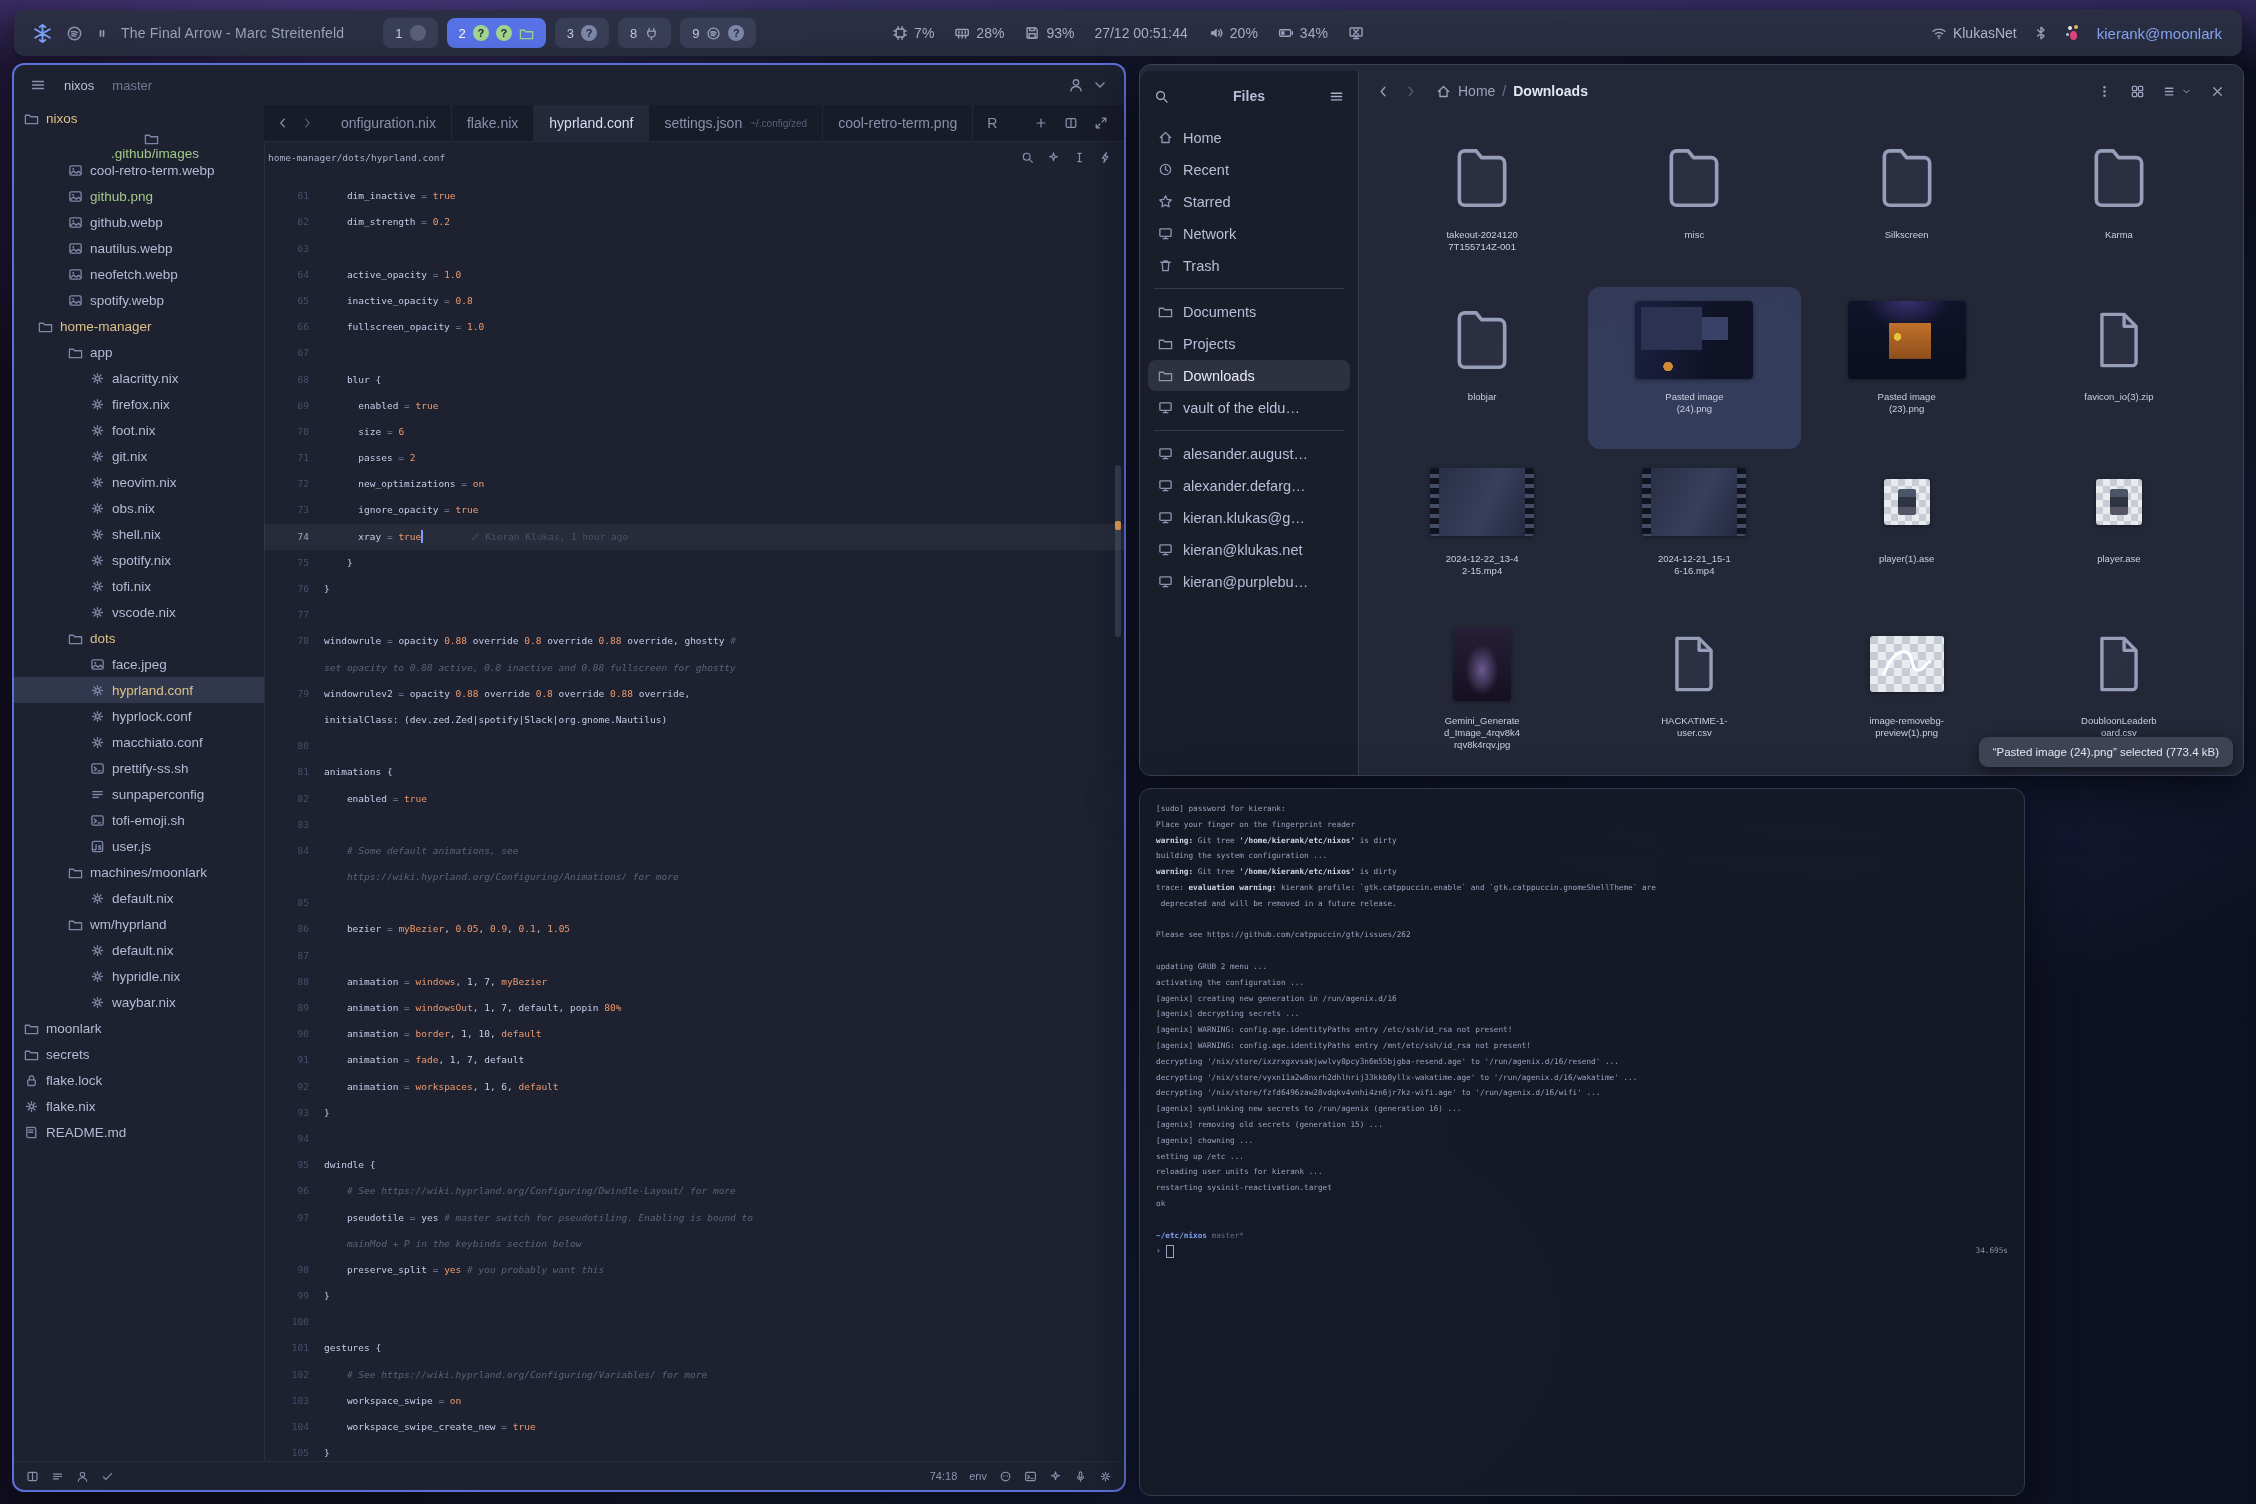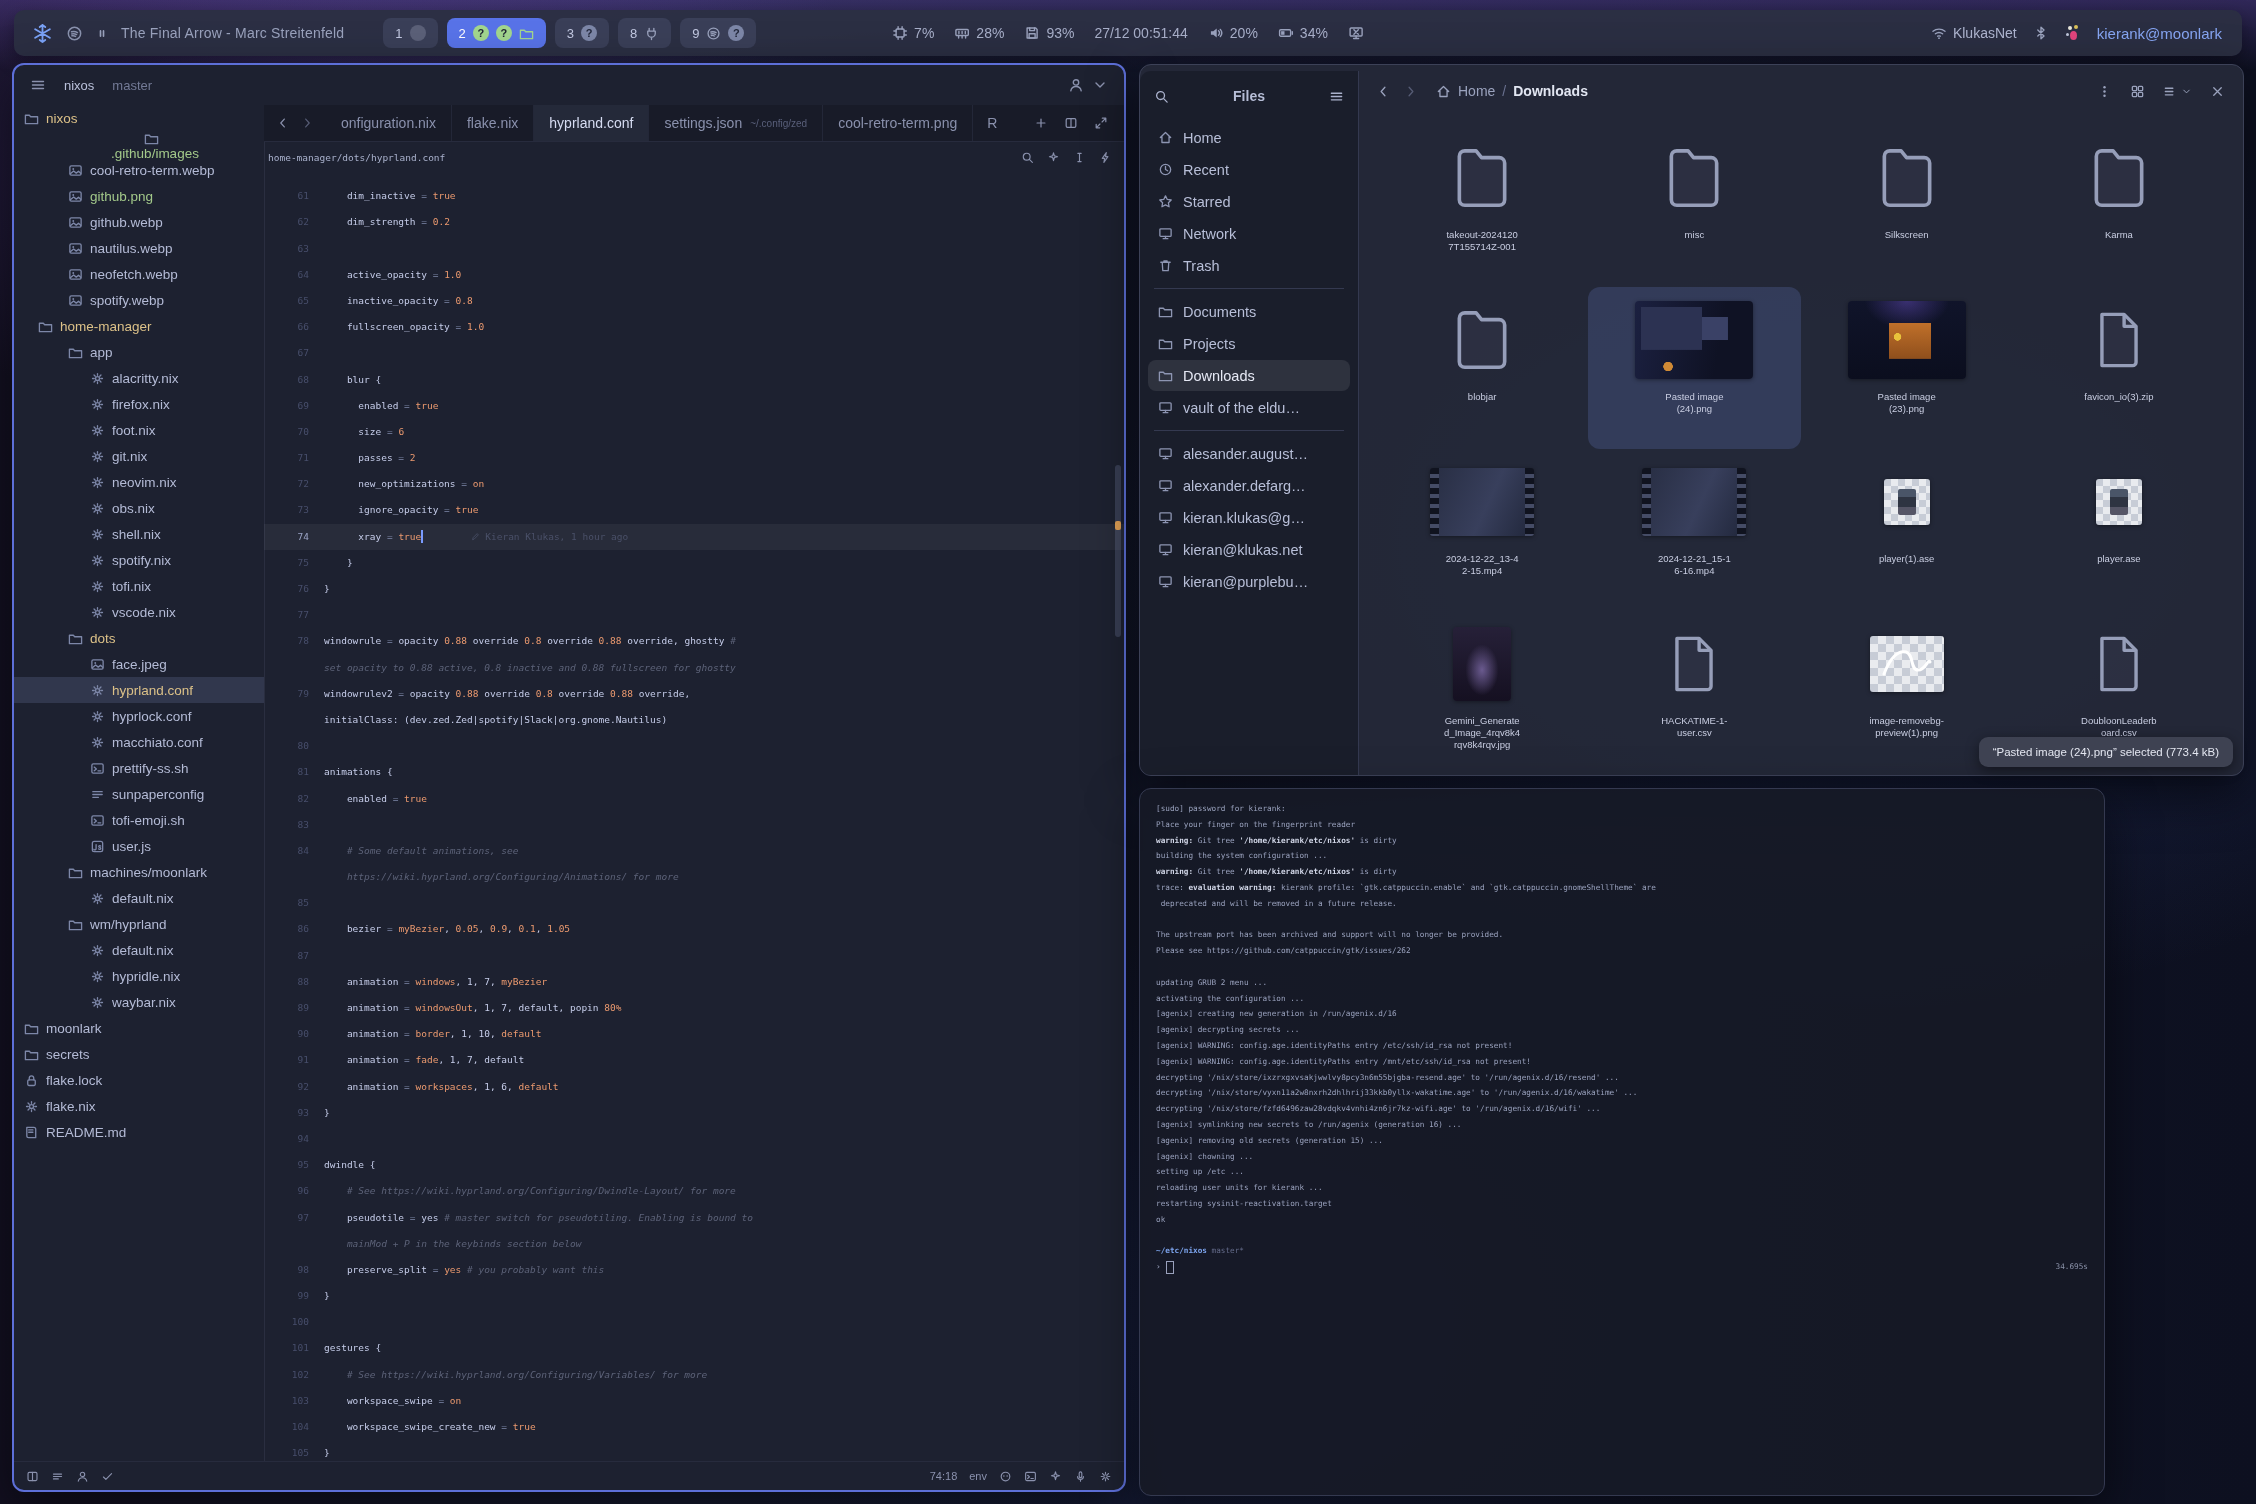--- a/index.html
+++ b/index.html
@@ -40,21 +40,21 @@
   .traydots i{position:absolute;border-radius:50%;}
   .traydots i:nth-child(1){width:7px;height:9px;left:5px;top:6px;background:#e0447c;}
   .traydots i:nth-child(2){width:4px;height:4px;left:3px;top:1px;background:#e8e6da;}
   .traydots i:nth-child(3){width:4px;height:4px;left:9px;top:0;background:#d9c05a;}
   .traydots i:nth-child(4){width:3px;height:3px;left:1px;top:8px;background:#bfc6da;}
   .username{color:#86a5f2;font-size:15px;}
   
   .win{position:absolute;border-radius:12px;box-shadow:0 18px 50px rgba(0,0,0,.55);}
   #editor{left:12px;top:63px;width:1114px;height:1429px;background:#1d2130;border:2px solid #5d6fd8;box-sizing:border-box;}
   #filesw{left:1139px;top:64px;width:1105px;height:712px;background:rgba(36,40,56,.97);border:1px solid #3c4157;box-sizing:border-box;}
-  #termw{left:1139px;top:788px;width:966px;height:708px;background:rgba(22,25,38,.95);border:1px solid #343950;box-sizing:border-box;
+  #termw{left:1139px;top:788px;width:886px;height:708px;background:rgba(22,25,38,.95);border:1px solid #343950;box-sizing:border-box;
     font-family:"DejaVu Sans Mono",monospace;font-size:7.7px;color:#99a1bd;padding:12px 16px;overflow:hidden;}
   
   .e-title{height:40px;display:flex;align-items:center;gap:18px;padding:0 16px;color:#9aa3c0;font-size:13px;}
   .e-title .ic{width:16px;height:16px;color:#8a91ad;}
   .e-proj{color:#b9c0da;}
   .e-branch{color:#737a96;}
   .e-title-r{margin-left:auto;display:flex;align-items:center;gap:8px;}
   .panel{position:absolute;left:0;top:40px;bottom:28px;width:250px;border-right:1px solid #2a2e40;overflow:hidden;}
   .trow{height:26px;display:flex;align-items:center;font-size:13.5px;color:#b4bbd6;}
   .trow.sel{background:rgba(112,122,162,.25);}
@@ -1260,21 +1260,20 @@
 
   <div id="termw" class="win">
       <div class="tl"><span>[sudo] password for kierank:</span></div>
       <div class="tl"><span>Place your finger on the fingerprint reader</span></div>
       <div class="tl"><span class="tb-b">warning:</span><span> Git tree </span><span class="tb-b">'/home/kierank/etc/nixos'</span><span> is dirty</span></div>
       <div class="tl"><span>building the system configuration ...</span></div>
       <div class="tl"><span class="tb-b">warning:</span><span> Git tree </span><span class="tb-b">'/home/kierank/etc/nixos'</span><span> is dirty</span></div>
       <div class="tl"><span>trace: </span><span class="tb-b">evaluation warning:</span><span> kierank profile: `gtk.catppuccin.enable` and `gtk.catppuccin.gnomeShellTheme` are</span></div>
       <div class="tl"><span> deprecated and will be removed in a future release.</span></div>
       <div class="tl"></div>
-      <div class="tl"><span>The upstream port has been archived and support will no longer be provided.</span></div>
       <div class="tl"><span>Please see https://github.com/catppuccin/gtk/issues/262</span></div>
       <div class="tl"></div>
       <div class="tl"><span>updating GRUB 2 menu ...</span></div>
       <div class="tl"><span>activating the configuration ...</span></div>
       <div class="tl"><span>[agenix] creating new generation in /run/agenix.d/16</span></div>
       <div class="tl"><span>[agenix] decrypting secrets ...</span></div>
       <div class="tl"><span>[agenix] WARNING: config.age.identityPaths entry /etc/ssh/id_rsa not present!</span></div>
       <div class="tl"><span>[agenix] WARNING: config.age.identityPaths entry /mnt/etc/ssh/id_rsa not present!</span></div>
       <div class="tl"><span>decrypting '/nix/store/ixzrxgxvsakjwwlvy8pcy3n6m55bjgba-resend.age' to '/run/agenix.d/16/resend' ...</span></div>
       <div class="tl"><span>decrypting '/nix/store/vyxn11a2w8nxrh2dhlhrij33kkb0yllx-wakatime.age' to '/run/agenix.d/16/wakatime' ...</span></div>

